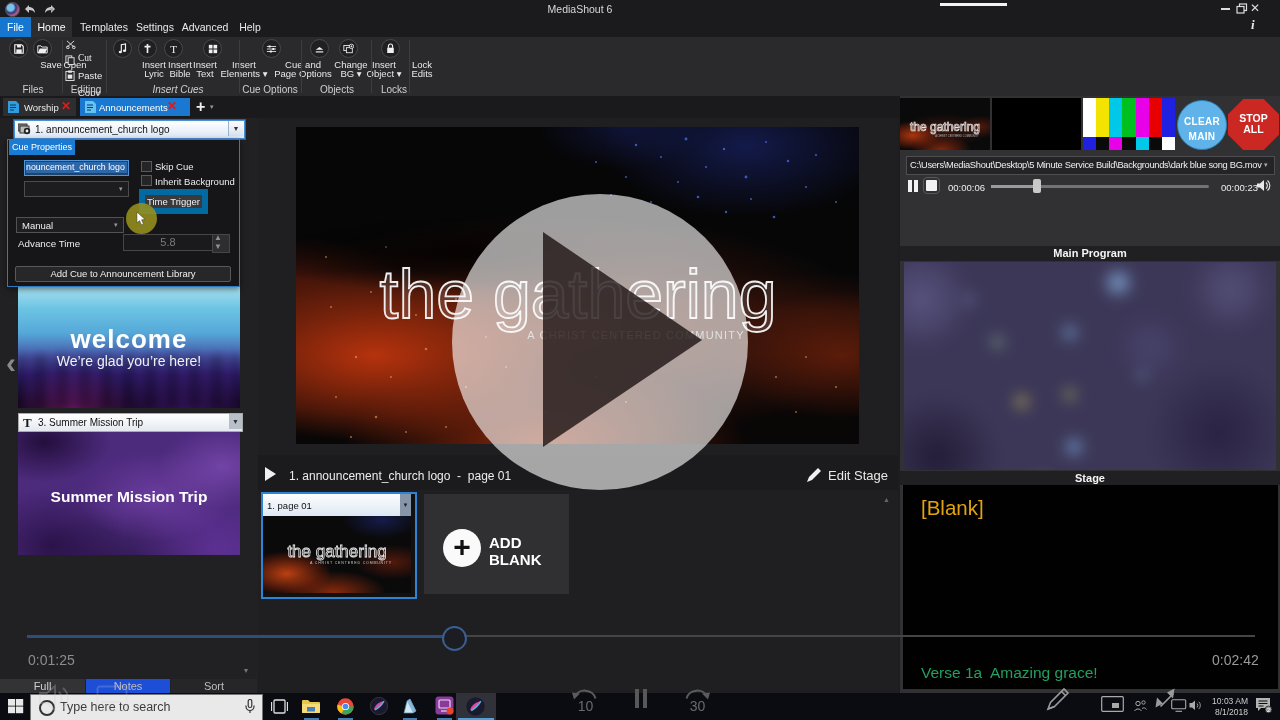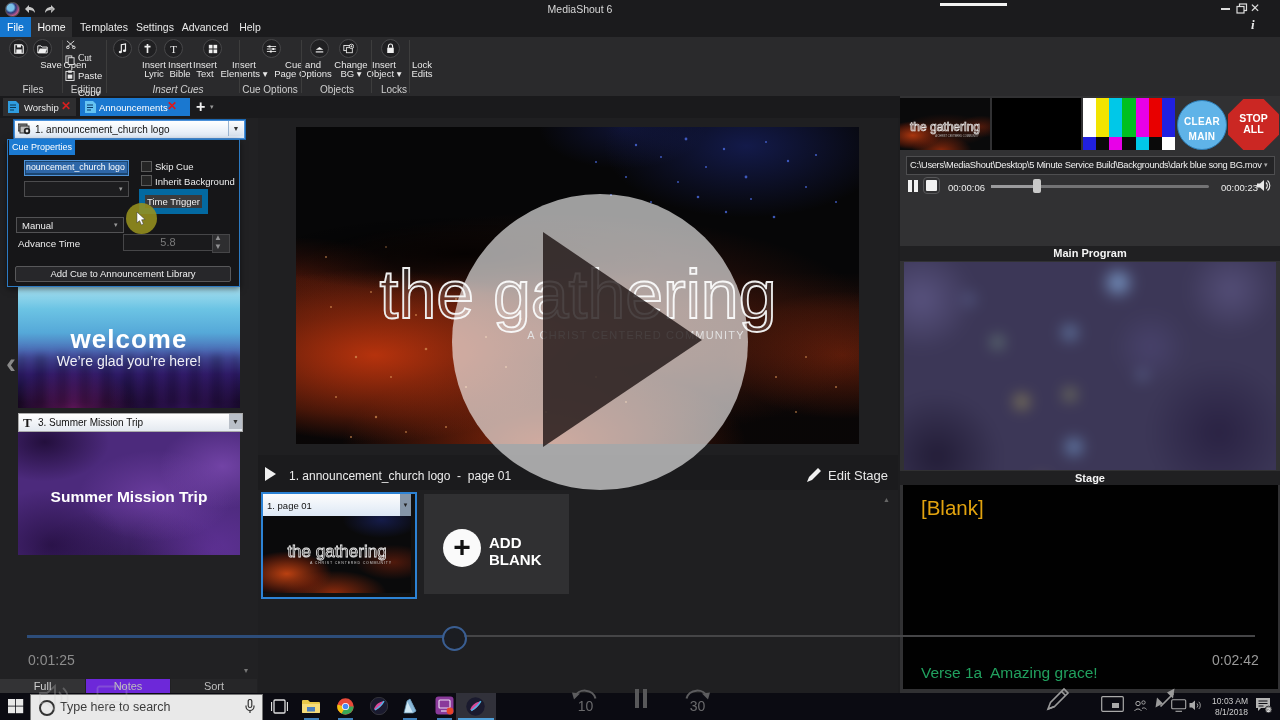--- a/index.html
+++ b/index.html
@@ -199,21 +199,21 @@
  radial-gradient(ellipse 100px 75px at 15% 92%, rgba(30,10,55,0.7), transparent 75%),
  radial-gradient(ellipse 120px 80px at 88% 96%, rgba(110,55,170,0.5), transparent 70%),
  radial-gradient(ellipse 140px 90px at 50% 115%, rgba(20,8,40,0.55), transparent 75%),
  #4c2a7c;">
  <div style="position:absolute;left:0;top:56px;width:100%;text-align:center;color:#fff;font-size:15.5px;font-weight:bold;">Summer Mission Trip</div>
 </div>
 
 <div class="a" style="left:28px;top:652px;color:#8c8c8c;font-size:14px;">0:01:25</div>
 <div class="a" style="left:244px;top:666px;color:#777;font-size:8px;">▾</div>
 <div class="a" style="left:0px;top:679px;width:85px;height:14px;background:#333335;color:#cfcfcf;font-size:11px;text-align:center;line-height:14px;">Full</div>
-<div class="a" style="left:86px;top:679px;width:84px;height:14px;background:#6d28d9;color:#bdbdbd;font-size:11px;text-align:center;line-height:14px;">Notes</div>
+<div class="a" style="left:86px;top:679px;width:84px;height:14px;background:#1d4ed8;color:#bdbdbd;font-size:11px;text-align:center;line-height:14px;">Notes</div>
 <div class="a" style="left:171px;top:679px;width:86px;height:14px;background:#262628;color:#bdbdbd;font-size:11px;text-align:center;line-height:14px;">Sort</div>
 
 <div class="a" style="left:7px;top:139px;width:231px;height:146px;background:#161618;border:1px solid #2c7ac2;box-shadow:0 2px 6px rgba(0,0,0,0.5);"></div>
 <div class="a" style="left:9px;top:139px;width:66px;height:16px;background:#1b7ad2;color:#fff;font-size:9px;text-align:center;line-height:16px;white-space:nowrap;">Cue Properties</div>
 <div class="a" style="left:24px;top:160px;width:103px;height:14px;background:#1b4570;border:1px solid #4f93d8;"></div>
 <div class="a" style="left:26px;top:162px;width:101px;height:11px;background:#2e67a8;color:#fff;font-size:8.8px;line-height:11px;white-space:nowrap;overflow:hidden;">nouncement_church logo</div>
 <div class="a" style="left:24px;top:181px;width:103px;height:14px;background:#1d1d1f;border:1px solid #4c4c4e;"></div>
 <div class="a" style="left:119px;top:185px;color:#999;font-size:7px;">▾</div>
 <div class="cb" style="left:141px;top:161px;"></div>
 <div class="pl" style="left:155px;top:161px;">Skip Cue</div>

